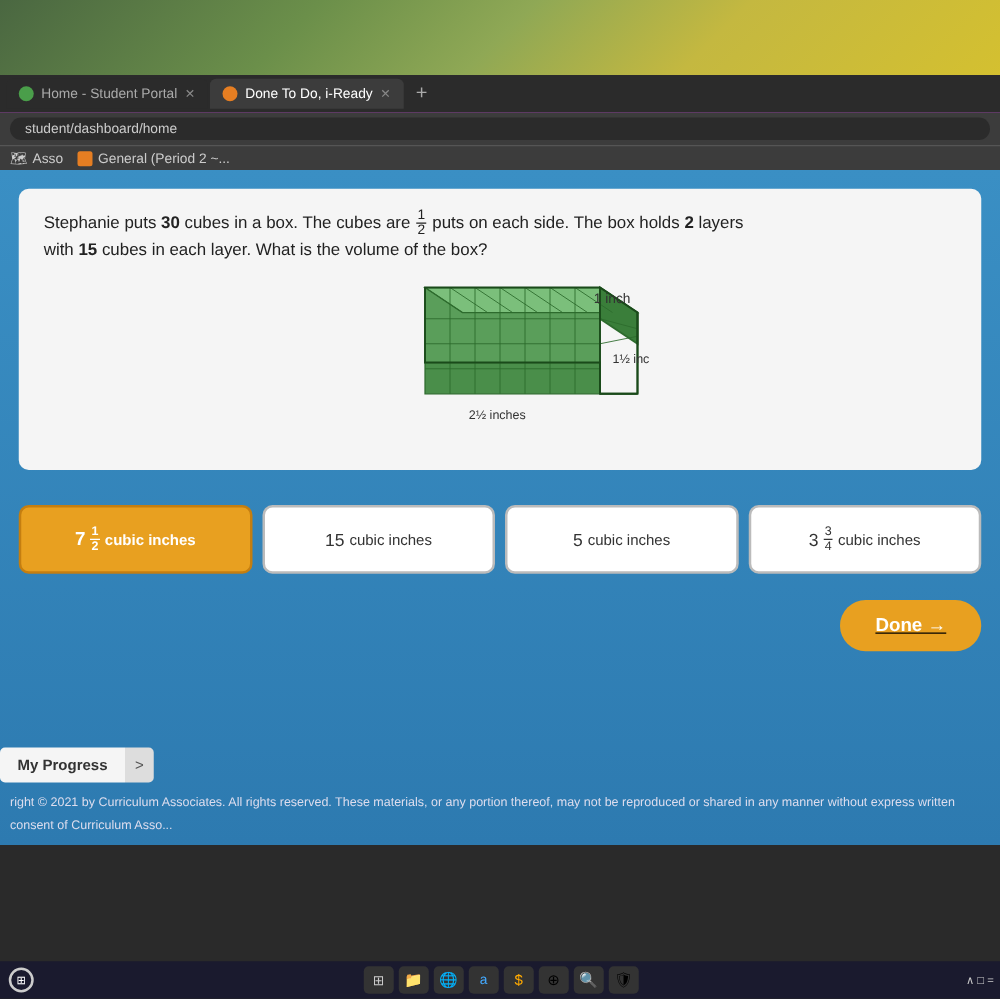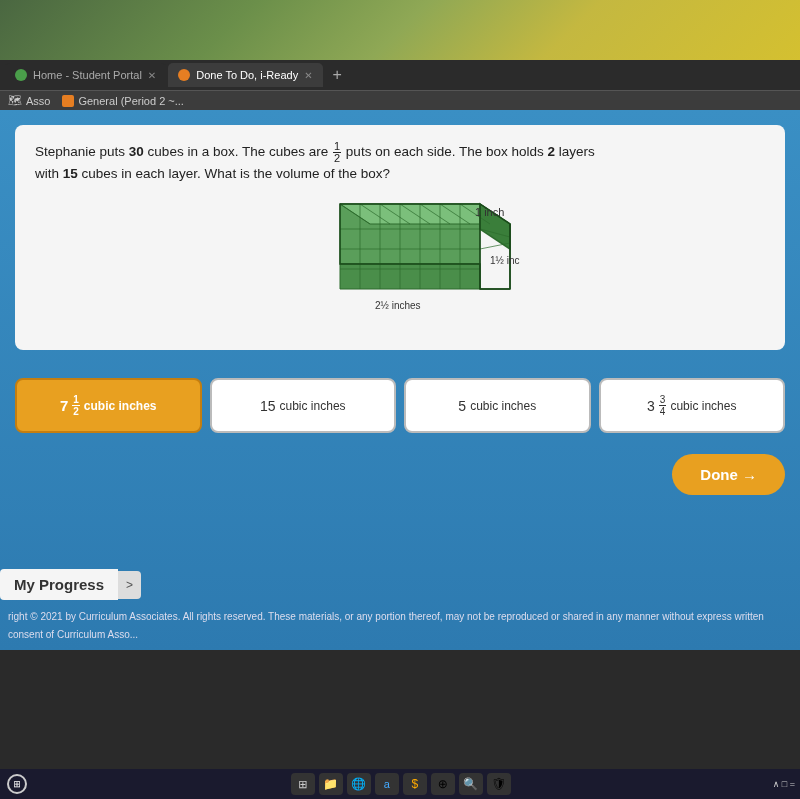--- a/index.html
+++ b/index.html
@@ -202,20 +202,21 @@
       border-color: #c47e10;
       color: #fff;
       font-weight: bold;
     }
 
     
     .bottom-row {
       display: flex;
       justify-content: flex-end;
       padding: 5px 0;
+      text-decoration: underline;
     }
 
     .done-btn {
       background: #e8a020;
       color: #fff;
       border: none;
       border-radius: 22px;
       padding: 12px 28px;
       font-size: 15px;
       font-weight: bold;
@@ -230,21 +231,21 @@
       display: flex;
       align-items: center;
       gap: 0;
     }
 
     .progress-btn {
       background: #f5f5f5;
       border: none;
       border-radius: 4px 0 0 4px;
       padding: 7px 14px;
-      font-size: 15px;
+      font-size: 12px;
       font-weight: bold;
       color: #333;
       cursor: pointer;
     }
 
     .progress-chevron {
       background: #ddd;
       border: none;
       border-radius: 0 4px 4px 0;
       padding: 7px 8px;
@@ -337,20 +338,25 @@
       <span class="tab-close">✕</span>
     </div>
     <div class="tab active">
       <span class="tab-icon iready"></span>
       <span>Done To Do, i-Ready</span>
       <span class="tab-close">✕</span>
     </div>
     <span class="tab-new">+</span>
   </div>
 
+  <div class="address-bar-row">
+    <div class="address-bar">
+      <span>student/dashboard/home</span>
+    </div>
+  </div>
 
   <div class="bookmarks-bar">
     <div class="bookmark-item">
       <span style="font-size:11px;">🗺</span>
       <span>Asso</span>
     </div>
     <div class="bookmark-item">
       <span class="bookmark-icon"></span>
       <span>General (Period 2 ~...</span>
     </div>

